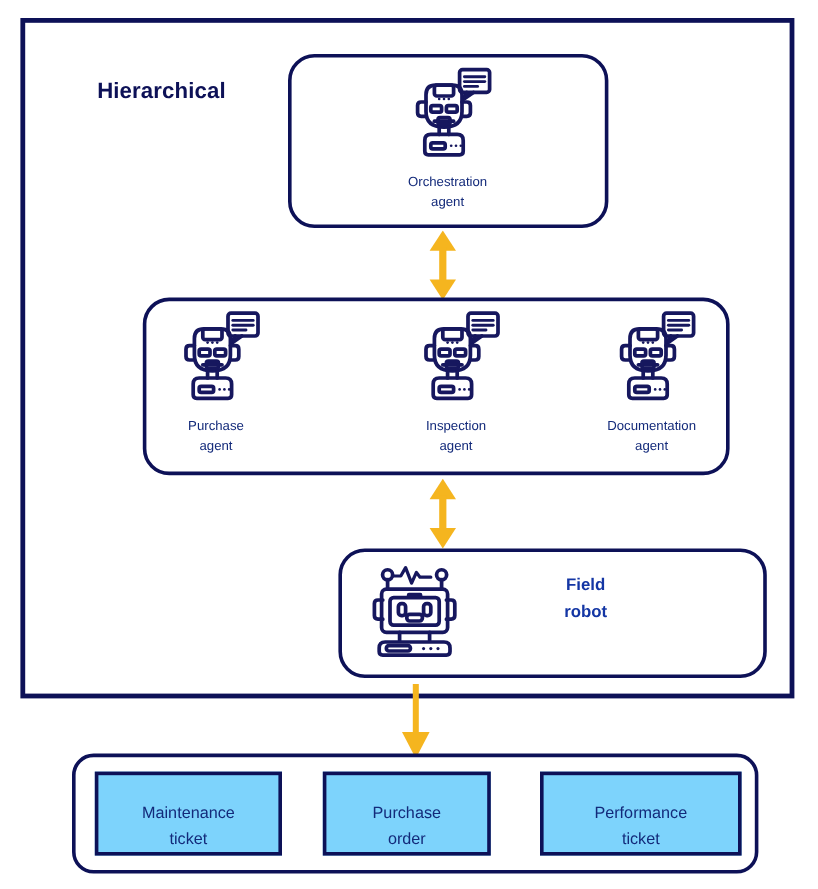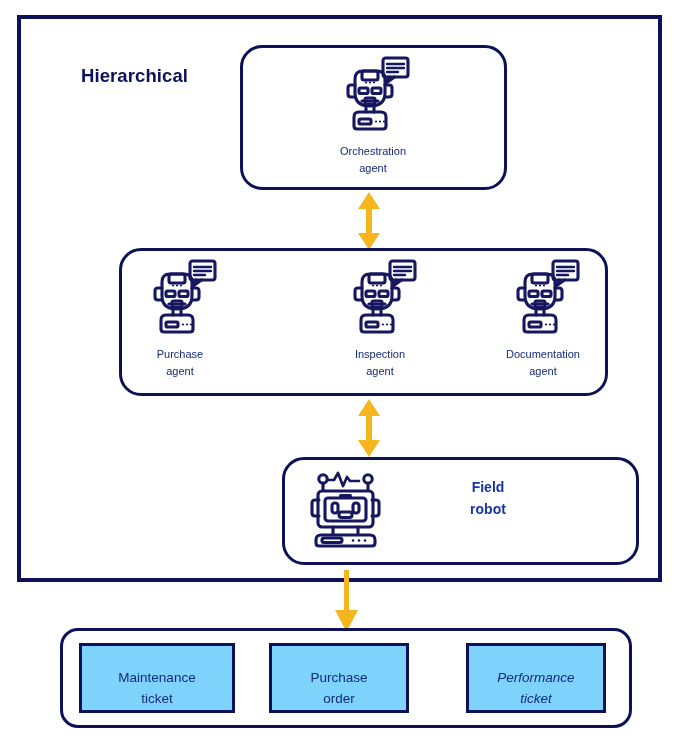--- a/index.html
+++ b/index.html
@@ -162,21 +162,21 @@
     height: 70px;
   }
   .output-label {
     font-size: 13.5px;
     line-height: 1.6;
     color: #132a7a;
     text-align: center;
   }
   #output-0 { left: 79px;  width: 156px; }
   #output-1 { left: 269px; width: 140px; }
-  #output-2 { left: 466px; width: 140px; font-style: italic; }
+  #output-2 { left: 450px; width: 168px; }
 </style>
 </head>
 <body>
 
 <div id="canvas">
 
   <div id="hmas-frame"></div>
 
   <div id="hmas-title">
     <div>Hierarchical</div>

